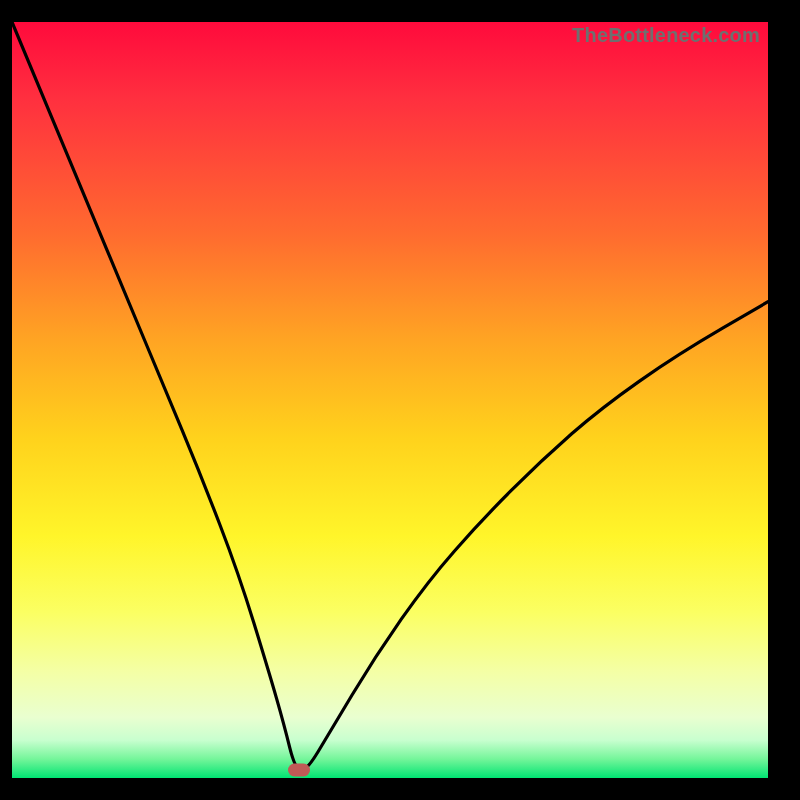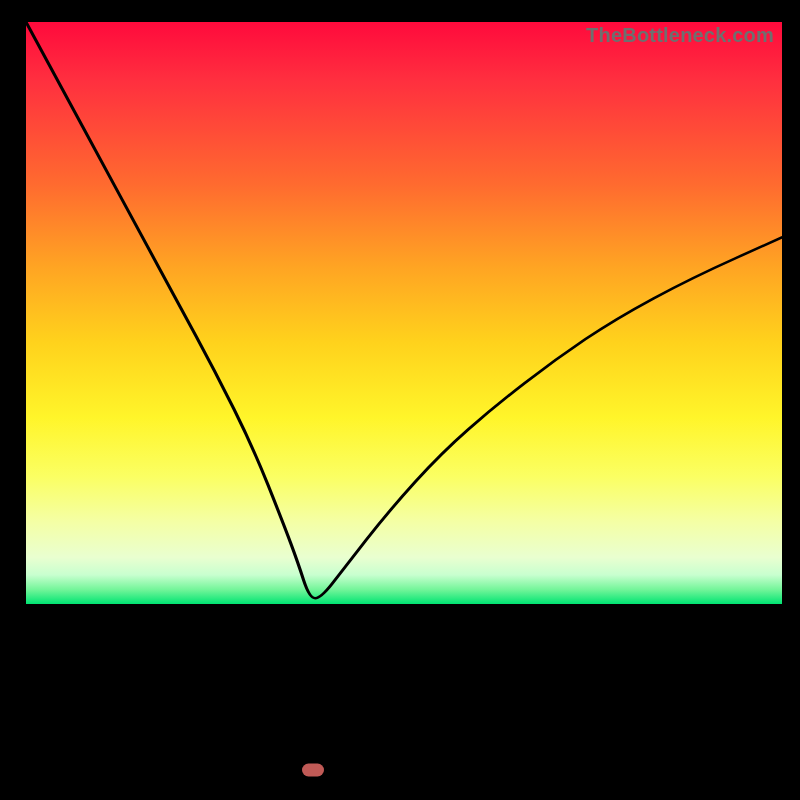--- a/index.html
+++ b/index.html
@@ -12,24 +12,24 @@
     font-family: Arial, Helvetica, sans-serif;
   }
   .frame {
     position: relative;
     width: 800px;
     height: 800px;
     background: #000;
   }
   .plot {
     position: absolute;
-    left: 26px;
+    left: 12px;
     top: 22px;
     width: 756px;
-    height: 582px;
+    height: 756px;
     background: linear-gradient(
       to bottom,
       #ff0a3c 0%,
       #ff2f3f 10%,
       #ff6b2f 28%,
       #ffa423 42%,
       #ffd21c 55%,
       #fff52a 68%,
       #fbff62 78%,
       #f4ffa6 86%,

